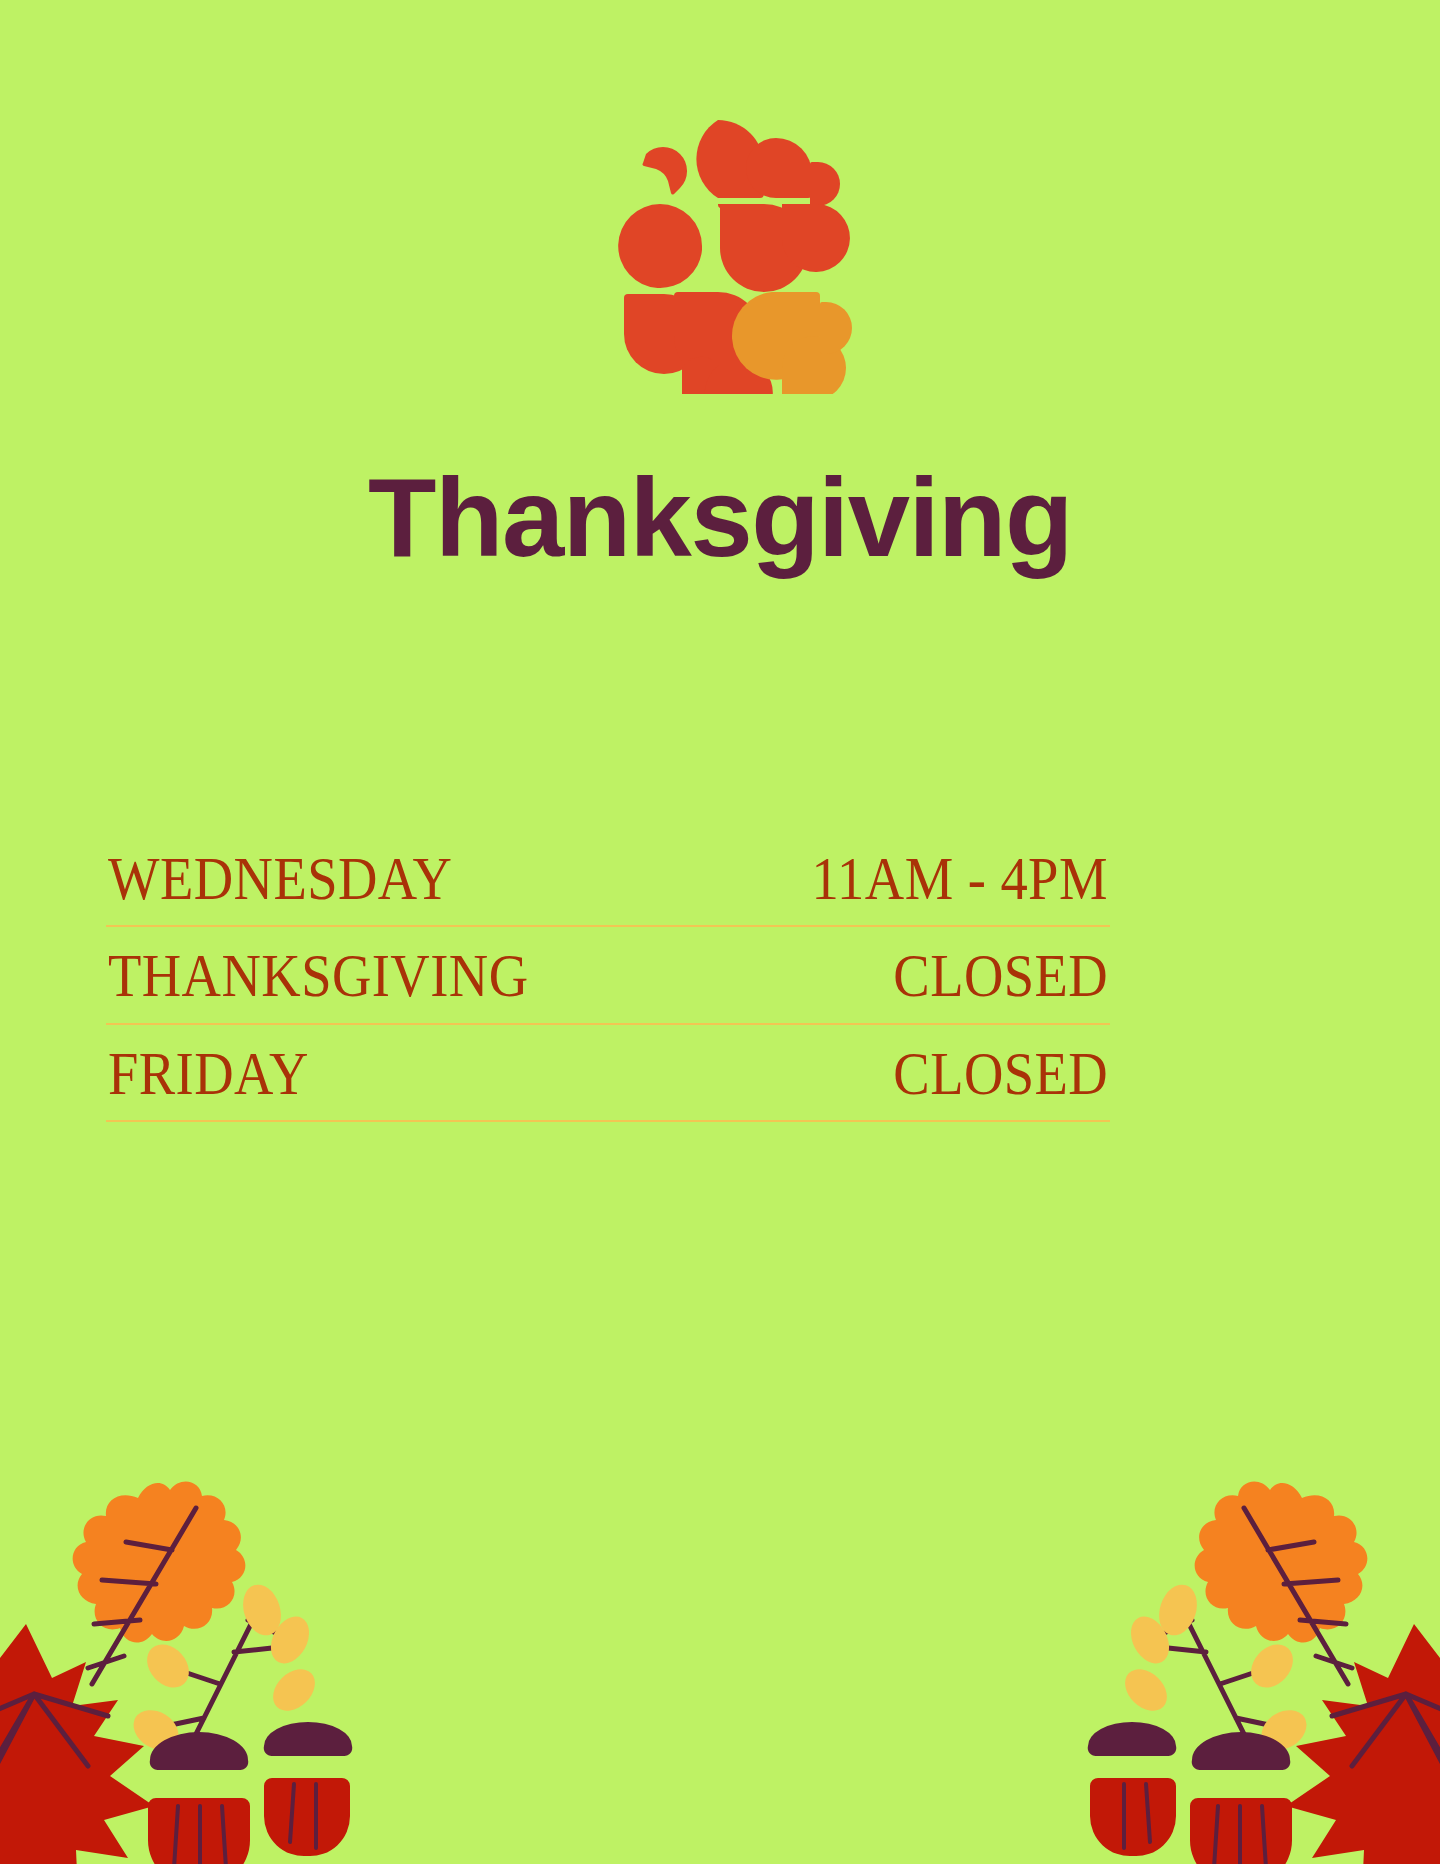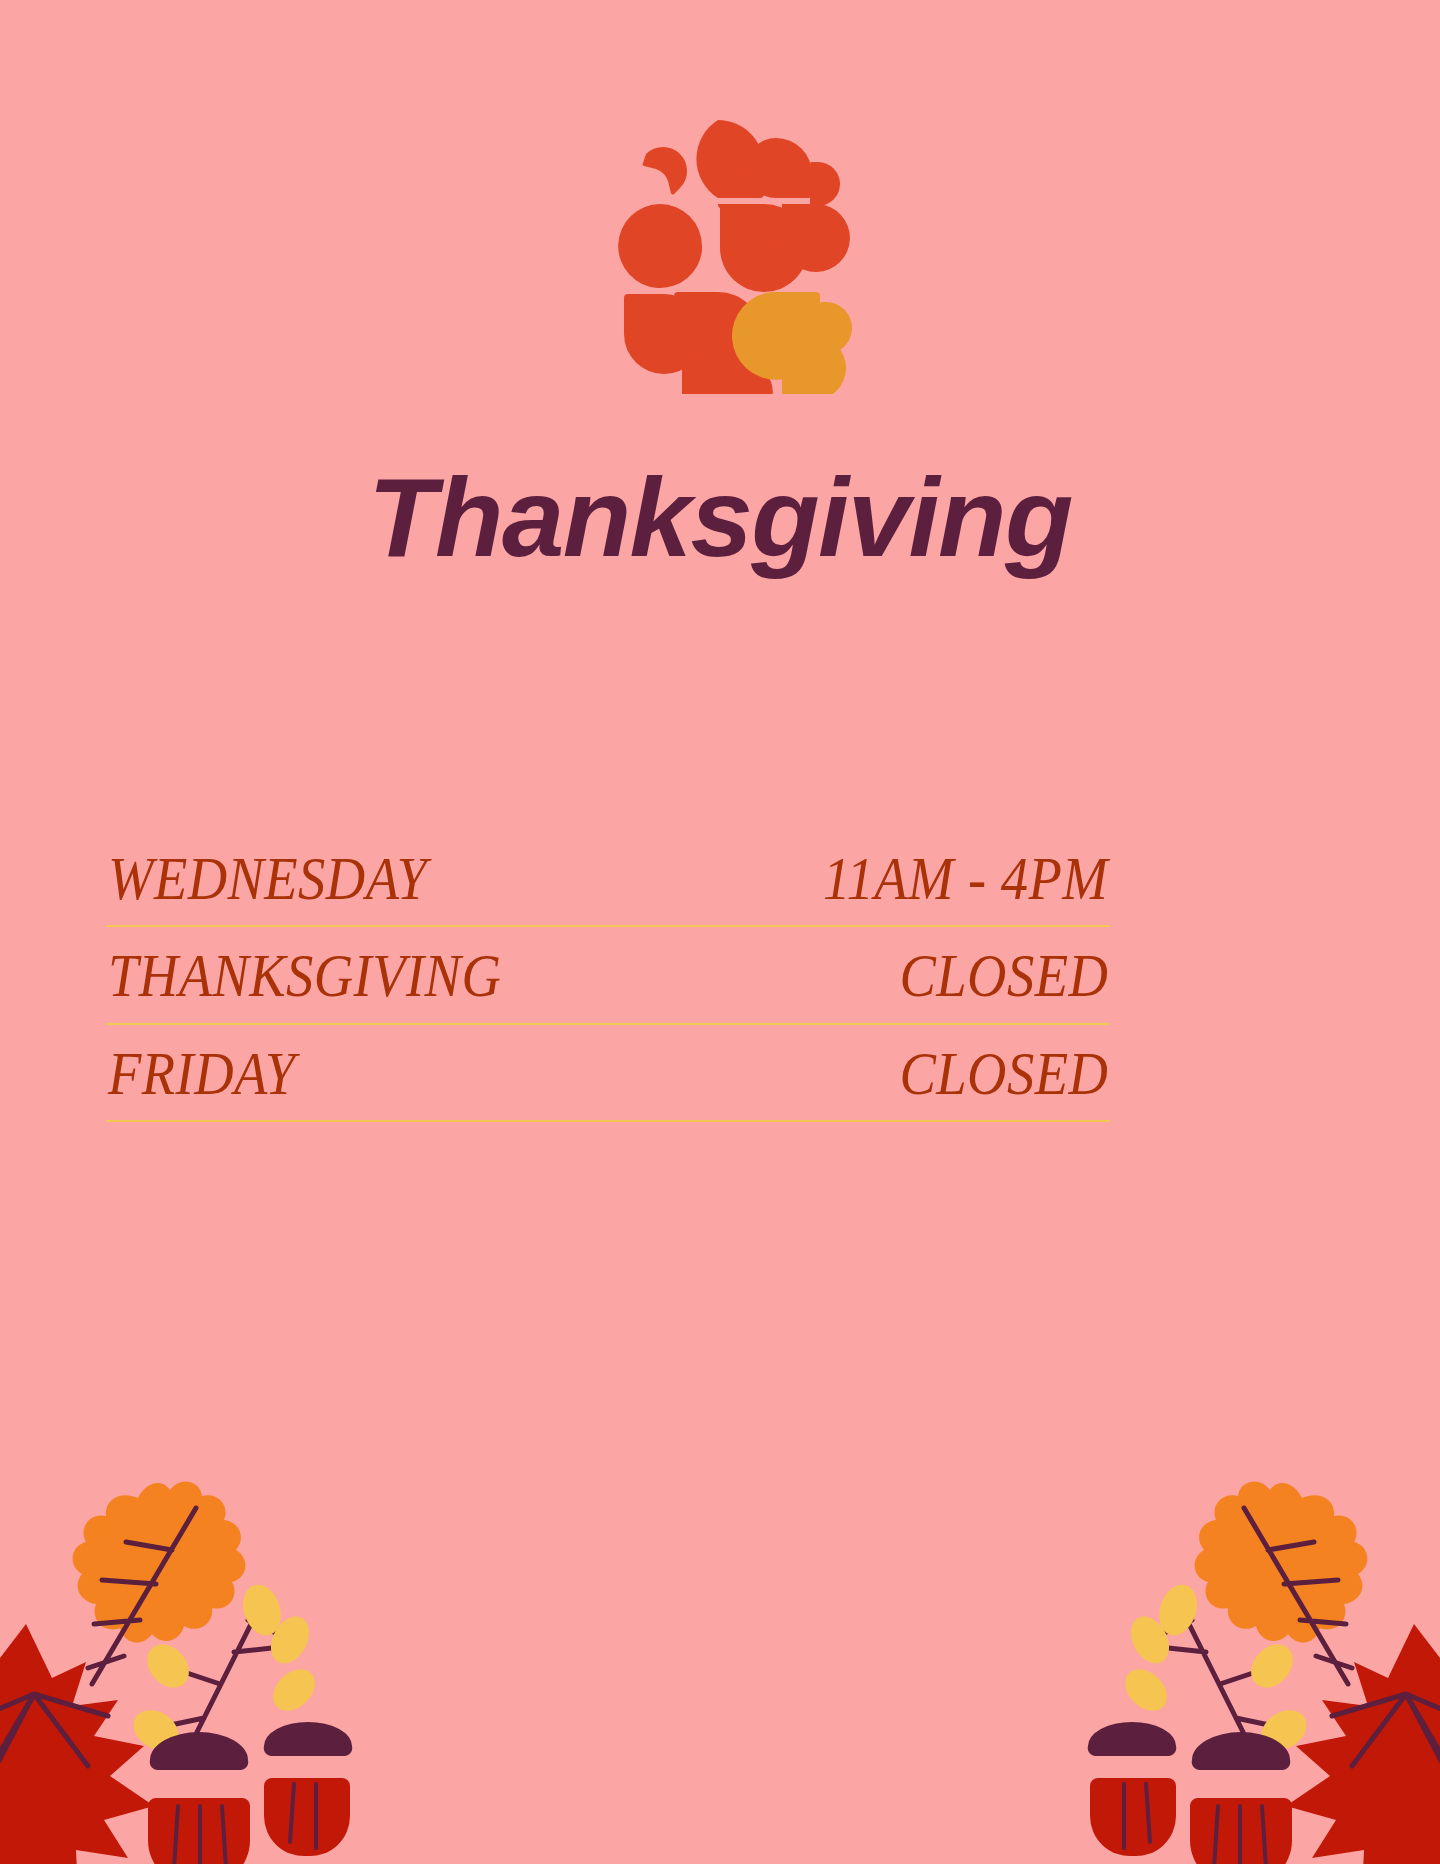--- a/index.html
+++ b/index.html
@@ -11,23 +11,22 @@
     height: 1864px;
     background: #FDDC5C;
     font-family: "Liberation Sans", sans-serif;
     overflow: hidden;
     position: relative;
   }
 
   .poster {
     position: absolute;
     inset: 0;
-    background: #fca5a5;
+    background: #bef264;
     overflow: hidden;
-    font-style: italic;
   }
 
   
   .logo-wrap {
     position: absolute;
     top: 112px;
     left: 0;
     width: 100%;
     display: flex;
     justify-content: center;

